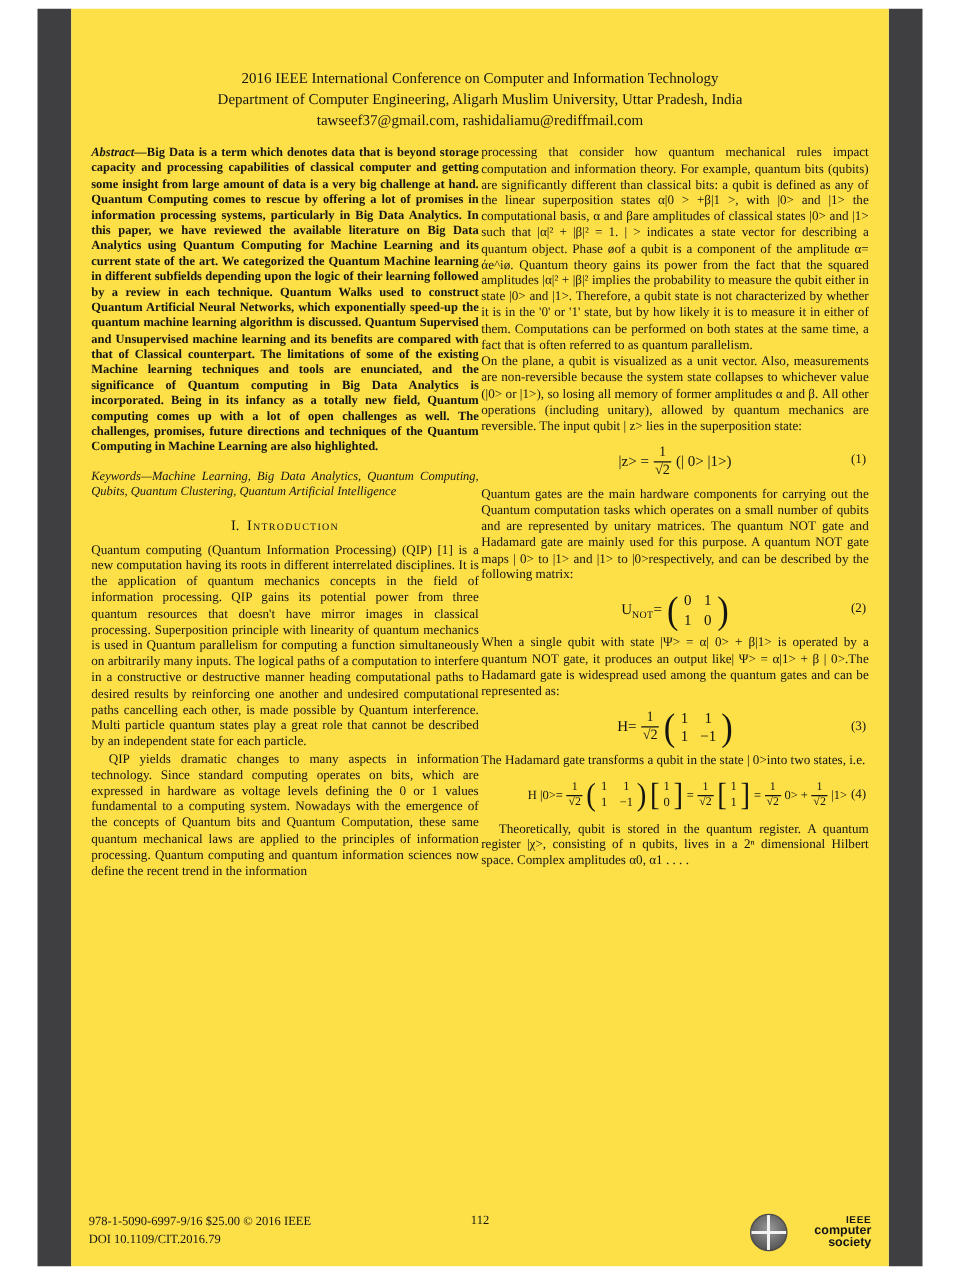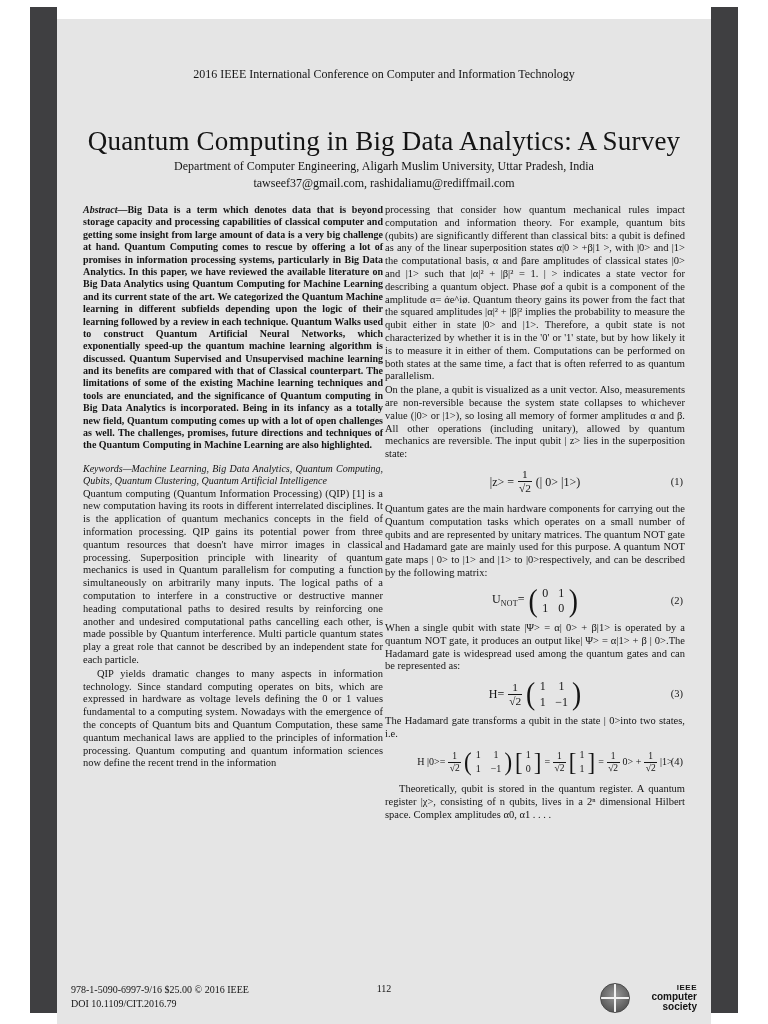--- a/index.html
+++ b/index.html
@@ -8,22 +8,22 @@
     background:#ffffff;
     font-family:"Liberation Serif","DejaVu Serif",serif;
     color:#141414;
     position:relative;
     overflow:hidden;
   }
   .viewer-bar { position:absolute; top:7px; height:1006px; width:27px; background:#3f3f41; }
   .bar-left  { left:30px; }
   .bar-right { left:711px; }
   .paper {
-    position:absolute; left:57px; top:19px; width:654px; height:1006px;
-    background:#e5e5e5; padding:0 26px; overflow:hidden;
+    position:absolute; left:57px; top:7px; width:654px; height:1006px;
+    background:#fde047; padding:0 16px; overflow:hidden;
   }
   .conf-header { padding-top:48px; text-align:center; font-size:12px; }
   .title { margin-top:44px; text-align:center; font-size:27px; font-weight:normal; letter-spacing:0.2px; }
   .authors { margin-top:18px; text-align:center; font-size:13px; font-style:italic; }
   .affiliation { margin-top:2px; text-align:center; font-size:12px; }
   .emails { margin-top:2px; text-align:center; font-size:12px; }
   .columns { margin-top:13px; display:flex; gap:2px; }
   .col { flex:1 1 0; min-width:0; text-align:justify; font-size:10.5px; line-height:1.22; }
   .abstract { font-weight:bold; font-size:10px; line-height:1.24; }
   .abstract-label { font-style:italic; }
@@ -65,32 +65,34 @@
 <body>
 
 <div class="viewer">
   <div class="viewer-bar bar-left"></div>
   <div class="viewer-bar bar-right"></div>
 
   <div class="paper">
 
     <div class="conf-header">2016 IEEE International Conference on Computer and Information Technology</div>
 
-    <h1 class="title">Quantum Computing in Big Data Analytics: A Survey</h1>
 
     <div class="affiliation">Department of Computer Engineering, Aligarh Muslim University, Uttar Pradesh, India</div>
     <div class="emails">tawseef37@gmail.com, rashidaliamu@rediffmail.com</div>
 
     <div class="columns">
 
       <div class="col">
         <p class="abstract"><span class="abstract-label">Abstract—</span><span>Big Data is a term which denotes data that is beyond storage capacity and processing capabilities of classical computer and getting some insight from large amount of data is a very big challenge at hand. Quantum Computing comes to rescue by offering a lot of promises in information processing systems, particularly in Big Data Analytics. In this paper, we have reviewed the available literature on Big Data Analytics using Quantum Computing for Machine Learning and its current state of the art. We categorized the Quantum Machine learning in different subfields depending upon the logic of their learning followed by a review in each technique. Quantum Walks used to construct Quantum Artificial Neural Networks, which exponentially speed-up the quantum machine learning algorithm is discussed. Quantum Supervised and Unsupervised machine learning and its benefits are compared with that of Classical counterpart. The limitations of some of the existing Machine learning techniques and tools are enunciated, and the significance of Quantum computing in Big Data Analytics is incorporated. Being in its infancy as a totally new field, Quantum computing comes up with a lot of open challenges as well. The challenges, promises, future directions and techniques of the Quantum Computing in Machine Learning are also highlighted.</span></p>
 
         <p class="keywords">Keywords—Machine Learning, Big Data Analytics, Quantum Computing, Qubits, Quantum Clustering, Quantum Artificial Intelligence</p>
 
+        <div class="section-heading">
+          <span>I.</span><span class="sc">Introduction</span>
+        </div>
 
         <p class="para">Quantum computing (Quantum Information Processing) (QIP) [1] is a new computation having its roots in different interrelated disciplines. It is the application of quantum mechanics concepts in the field of information processing. QIP gains its potential power from three quantum resources that doesn't have mirror images in classical processing. Superposition principle with linearity of quantum mechanics is used in Quantum parallelism for computing a function simultaneously on arbitrarily many inputs. The logical paths of a computation to interfere in a constructive or destructive manner heading computational paths to desired results by reinforcing one another and undesired computational paths cancelling each other, is made possible by Quantum interference. Multi particle quantum states play a great role that cannot be described by an independent state for each particle.</p>
         <p class="para indent">QIP yields dramatic changes to many aspects in information technology. Since standard computing operates on bits, which are expressed in hardware as voltage levels defining the 0 or 1 values fundamental to a computing system. Nowadays with the emergence of the concepts of Quantum bits and Quantum Computation, these same quantum mechanical laws are applied to the principles of information processing. Quantum computing and quantum information sciences now define the recent trend in the information</p>
       </div>
 
       <div class="col">
         <p class="para">processing that consider how quantum mechanical rules impact computation and information theory. For example, quantum bits (qubits) are significantly different than classical bits: a qubit is defined as any of the linear superposition states α|0 &gt; +β|1 &gt;, with |0&gt; and |1&gt; the computational basis, α and βare amplitudes of classical states |0&gt; and |1&gt; such that |α|² + |β|² = 1. | &gt; indicates a state vector for describing a quantum object. Phase øof a qubit is a component of the amplitude α= άe^iø. Quantum theory gains its power from the fact that the squared amplitudes |α|² + |β|² implies the probability to measure the qubit either in state |0&gt; and |1&gt;. Therefore, a qubit state is not characterized by whether it is in the '0' or '1' state, but by how likely it is to measure it in either of them. Computations can be performed on both states at the same time, a fact that is often referred to as quantum parallelism.</p>
         <p class="para">On the plane, a qubit is visualized as a unit vector. Also, measurements are non-reversible because the system state collapses to whichever value (|0&gt; or |1&gt;), so losing all memory of former amplitudes α and β. All other operations (including unitary), allowed by quantum mechanics are reversible. The input qubit | z&gt; lies in the superposition state:</p>
 
         <div class="equation">

